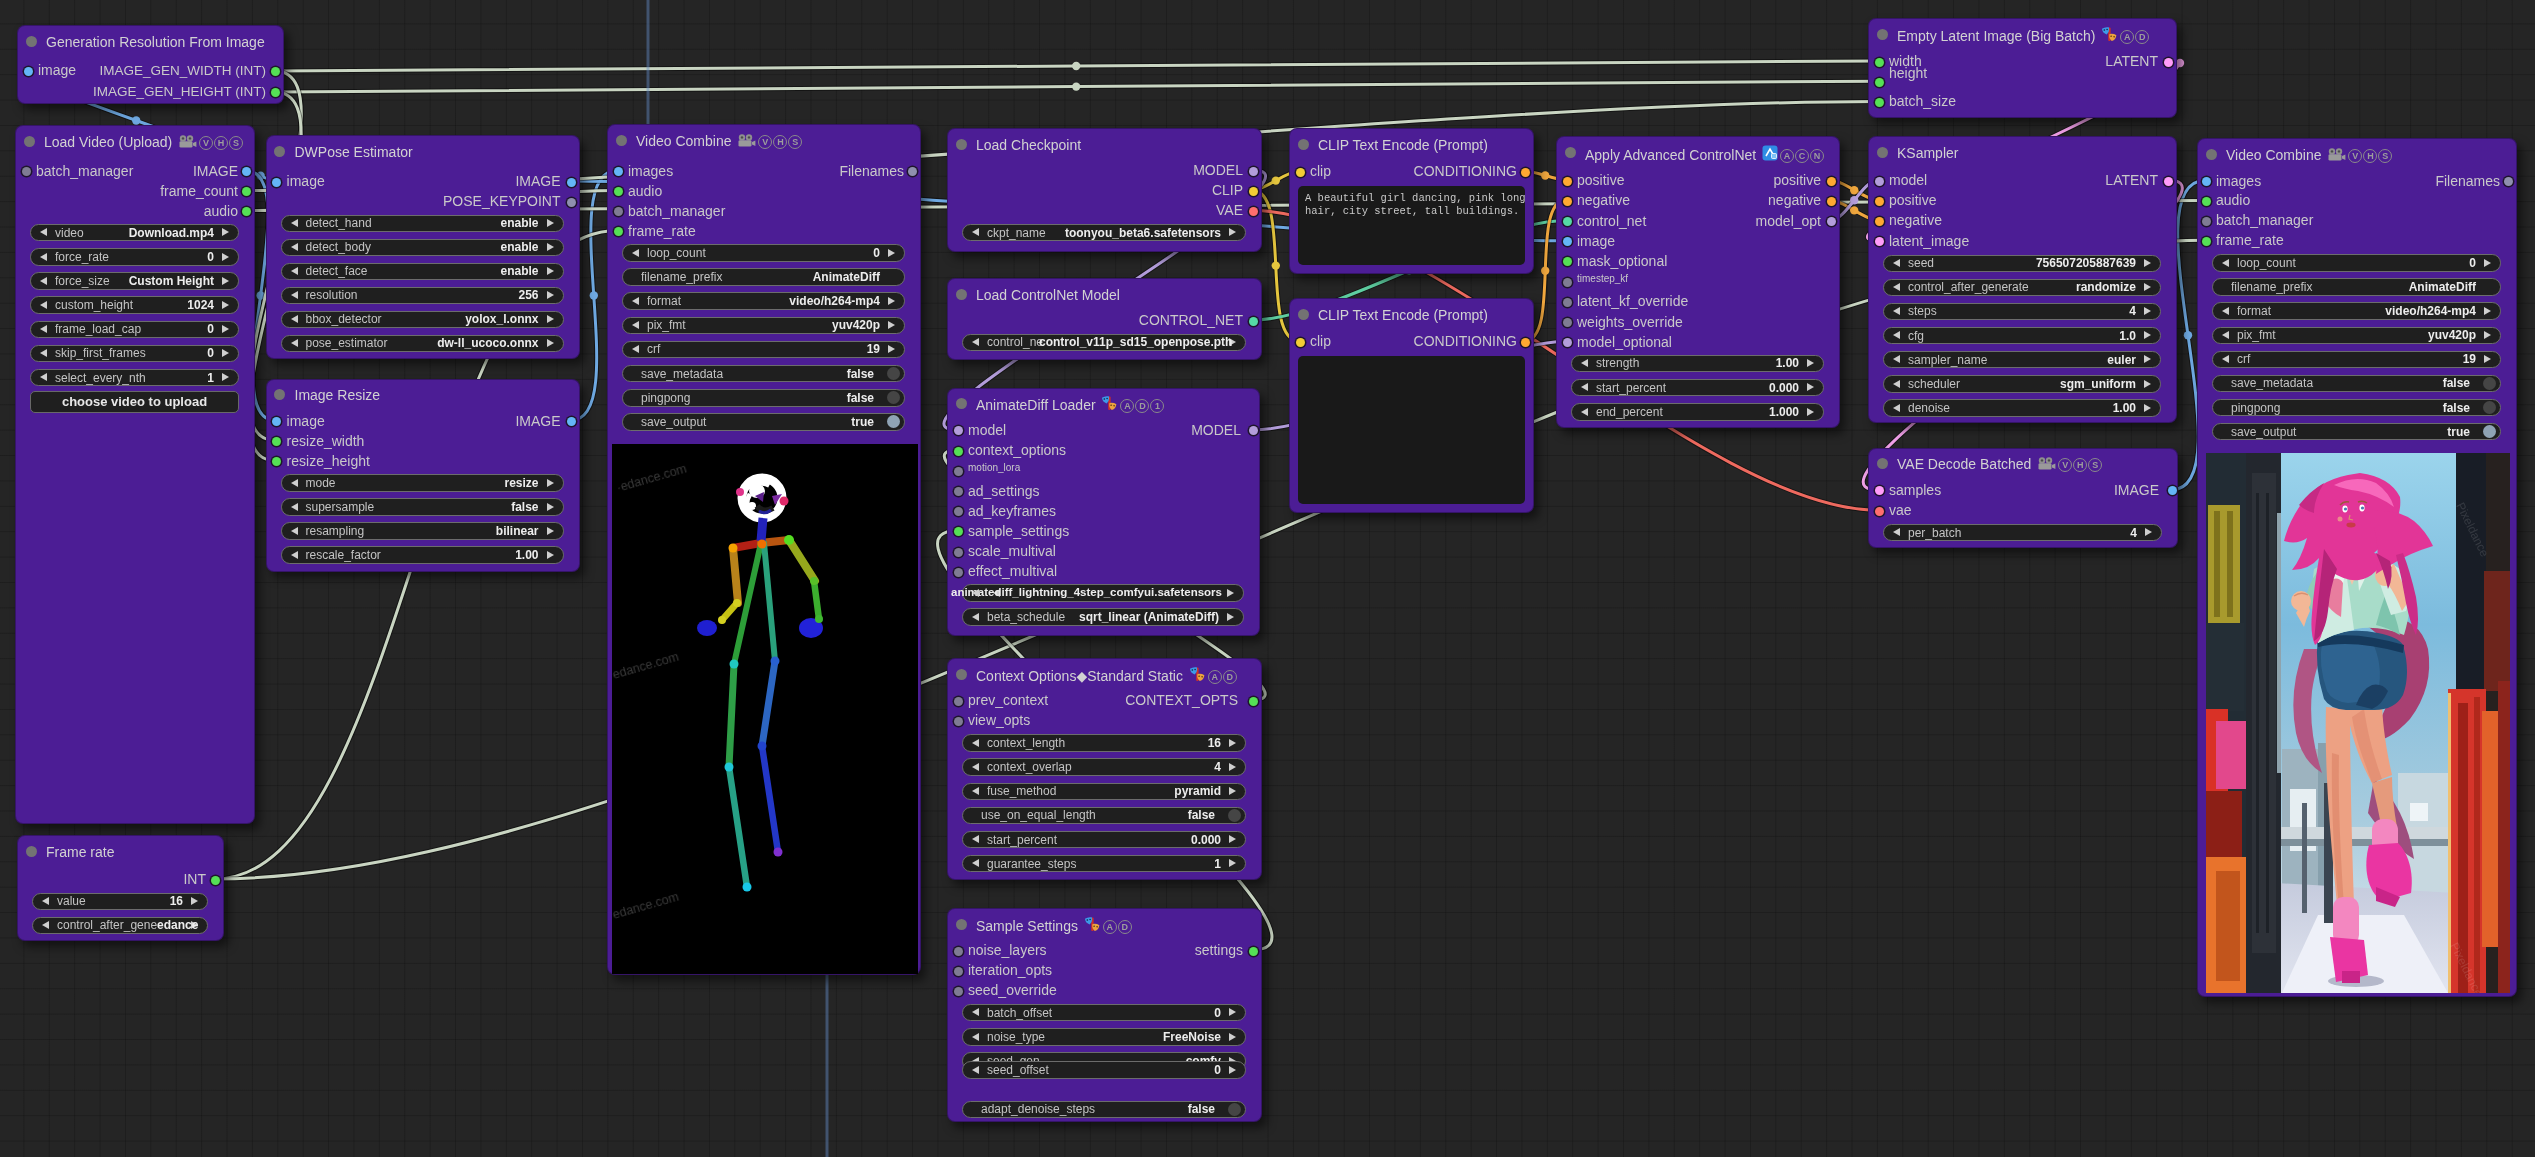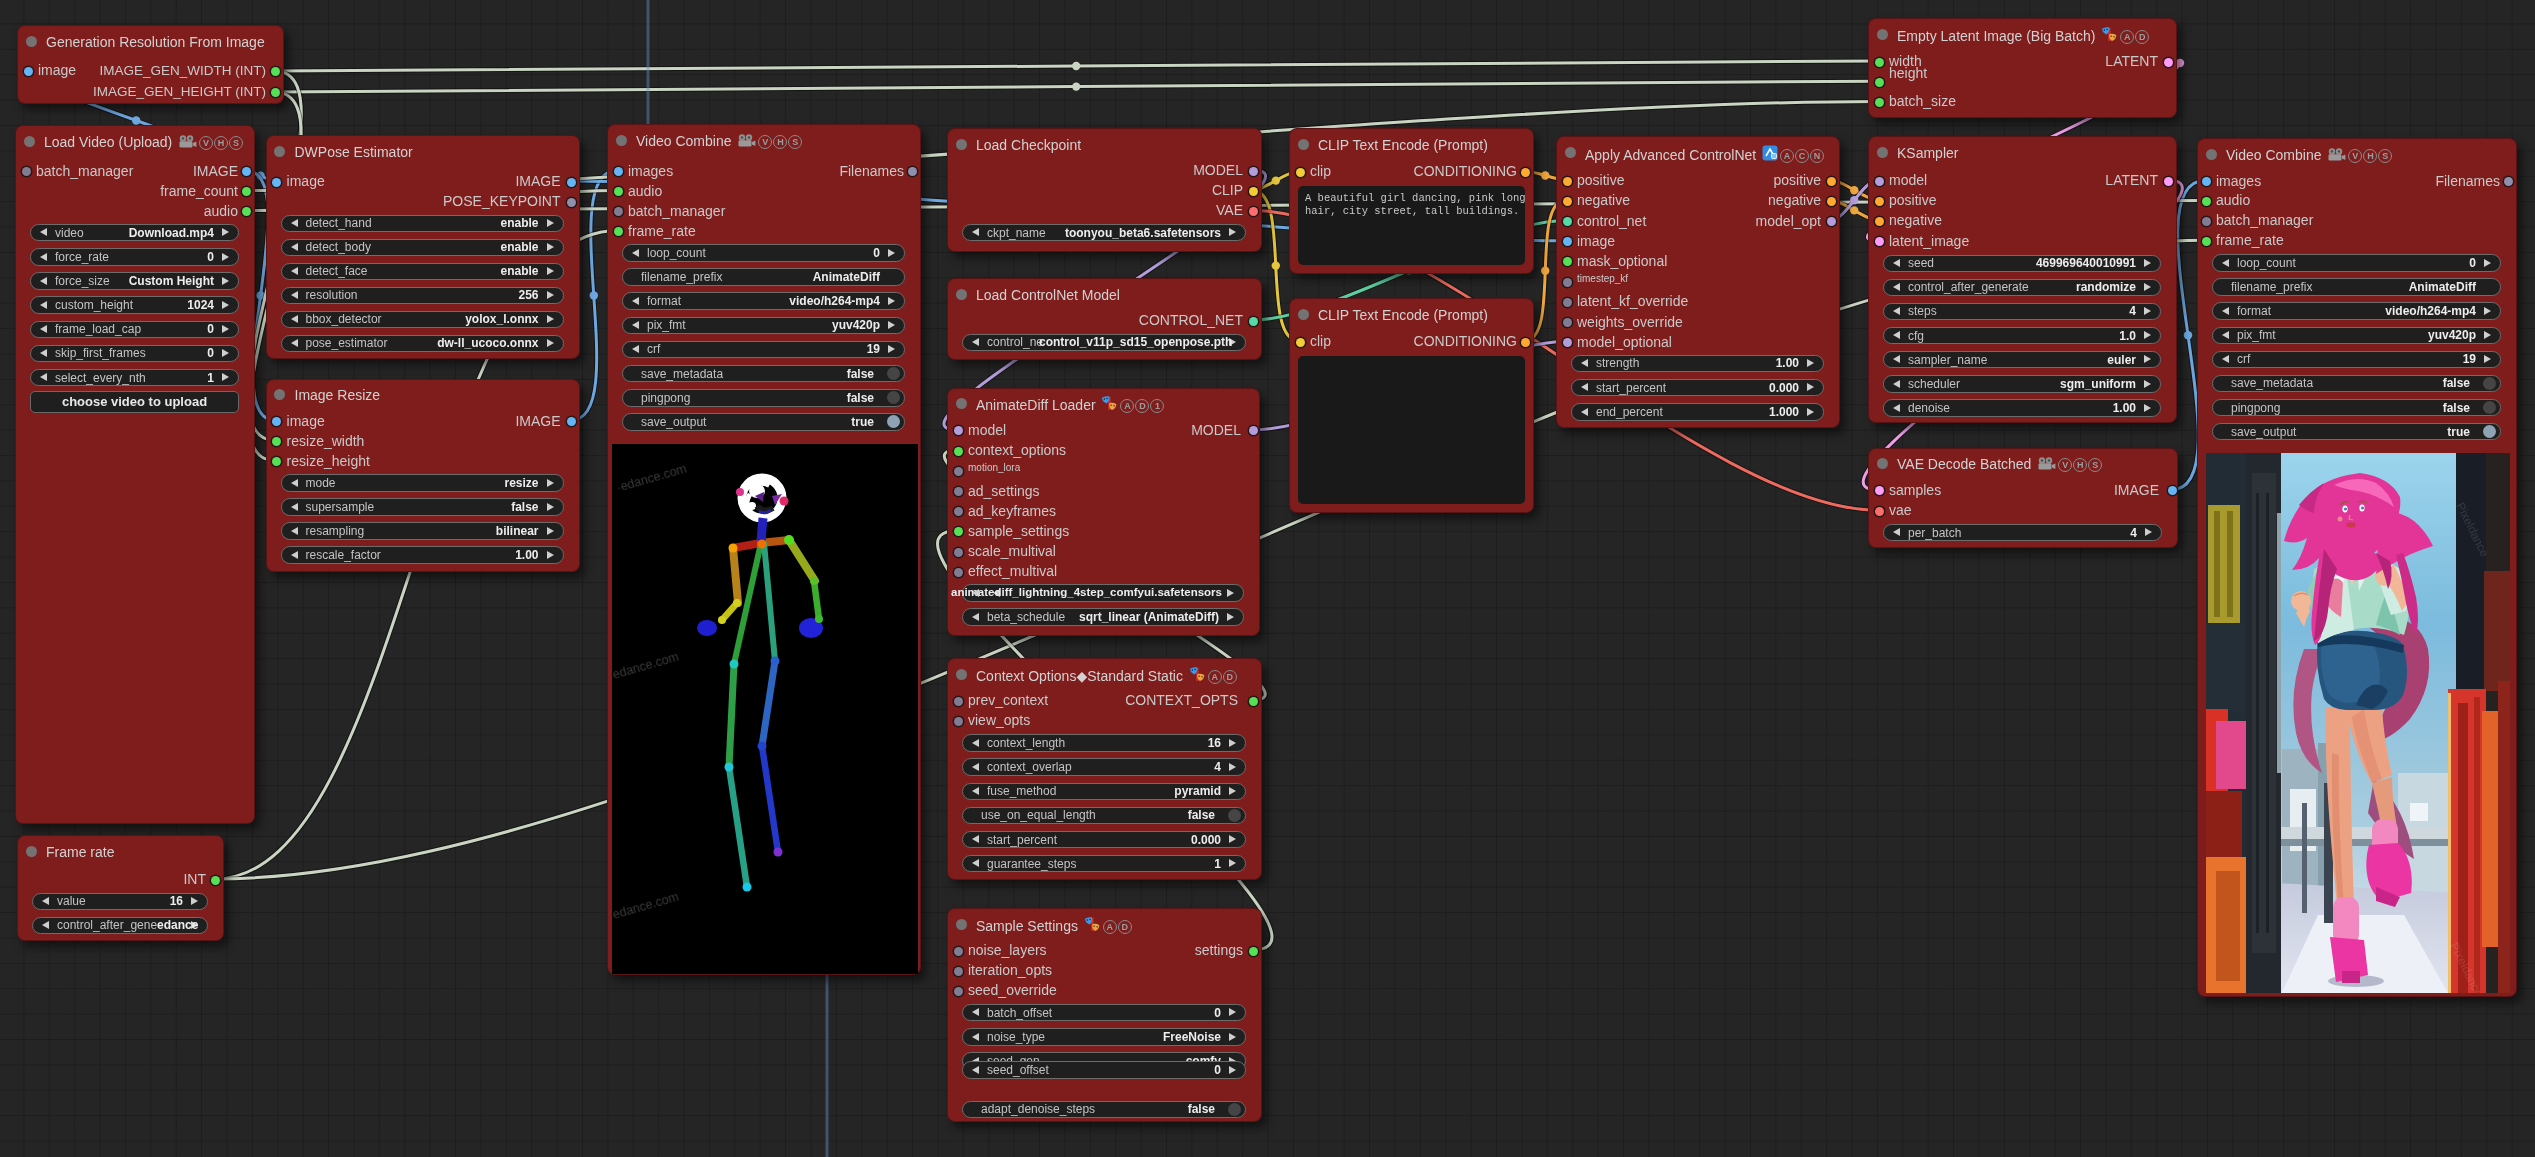--- a/index.html
+++ b/index.html
@@ -1,17 +1,17 @@
 <!DOCTYPE html>
 <html><head><meta charset="utf-8"><style>
 html,body{margin:0;padding:0}
 body{width:2535px;height:1157px;overflow:hidden;background:#252525;font-family:"Liberation Sans",sans-serif;position:relative;
 background-image:linear-gradient(rgba(14,14,14,0.32) 1px,transparent 1px),linear-gradient(90deg,rgba(14,14,14,0.32) 1px,transparent 1px);
 background-size:25.4px 25.4px;background-position:-2px -2px;}
-.node{position:absolute;background:#7f1d1d;border-radius:8px;box-shadow:5px 6px 10px rgba(0,0,0,0.5);border:1px solid rgba(0,0,0,0.3);box-sizing:border-box}
+.node{position:absolute;background:#4c1d95;border-radius:8px;box-shadow:5px 6px 10px rgba(0,0,0,0.5);border:1px solid rgba(0,0,0,0.3);box-sizing:border-box}
 .ttl{position:absolute;left:28px;top:7.5px;color:#d2d2d2;white-space:nowrap}
 .tdot{position:absolute;left:7.5px;top:9.5px;width:11px;height:11px;border-radius:50%;background:#737373}
 .dot{position:absolute;width:9px;height:9px;border-radius:50%;box-shadow:0 0 0 1.5px rgba(20,20,20,0.8)}
 .slab{position:absolute;color:#c9c9c9;white-space:nowrap}
 .slab.out{text-align:right}
 .pill{position:absolute;height:15.5px;background:#1f1f1f;border:1px solid #6c6c6c;border-radius:8.8px;font-size:12px;color:#c4c4c4}
 .wl{position:absolute;left:24px;top:0.8px;white-space:nowrap}
 .wv{position:absolute;right:24px;top:0.8px;color:#ededed;font-weight:bold;white-space:nowrap}
 .aL{position:absolute;left:9px;top:3.5px;width:0;height:0;border-top:4.5px solid transparent;border-bottom:4.5px solid transparent;border-right:7px solid #cfcfcf}
 .aR{position:absolute;right:9px;top:3.5px;width:0;height:0;border-top:4.5px solid transparent;border-bottom:4.5px solid transparent;border-left:7px solid #cfcfcf}
@@ -667,21 +667,21 @@
 <div class="dot" style="left:5.5px;top:79.9px;background:#ffa931"></div>
 <div class="slab" style="left:20.0px;top:75.4px;font-size:14.0px">negative</div>
 <div class="dot" style="left:5.5px;top:100.1px;background:#ff9cf9"></div>
 <div class="slab" style="left:20.0px;top:95.6px;font-size:14.0px">latent_image</div>
 <div class="dot" style="left:295.0px;top:39.5px;background:#ff9cf9"></div>
 <div class="slab out" style="right:18.0px;top:35.0px;font-size:14.0px">LATENT</div>
 <div class="pill" style="left:14px;right:15px;top:117.5px">
       <span class="aL"></span>
       <span class="aR"></span>
       <span class="wl">seed</span>
-      <span class="wv">469969640010991</span>
+      <span class="wv">756507205887639</span>
     </div>
 <div class="pill" style="left:14px;right:15px;top:141.6px">
       <span class="aL"></span>
       <span class="aR"></span>
       <span class="wl">control_after_generate</span>
       <span class="wv">randomize</span>
     </div>
 <div class="pill" style="left:14px;right:15px;top:165.7px">
       <span class="aL"></span>
       <span class="aR"></span>

